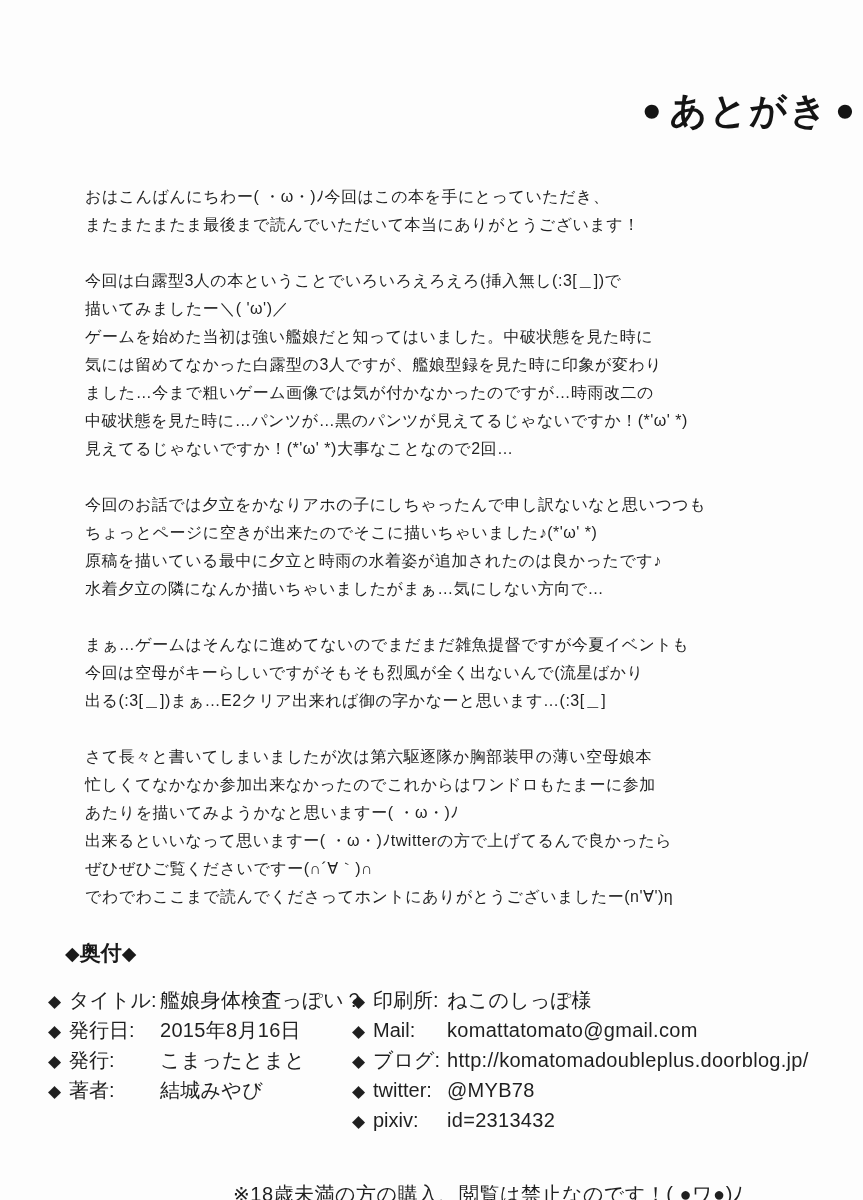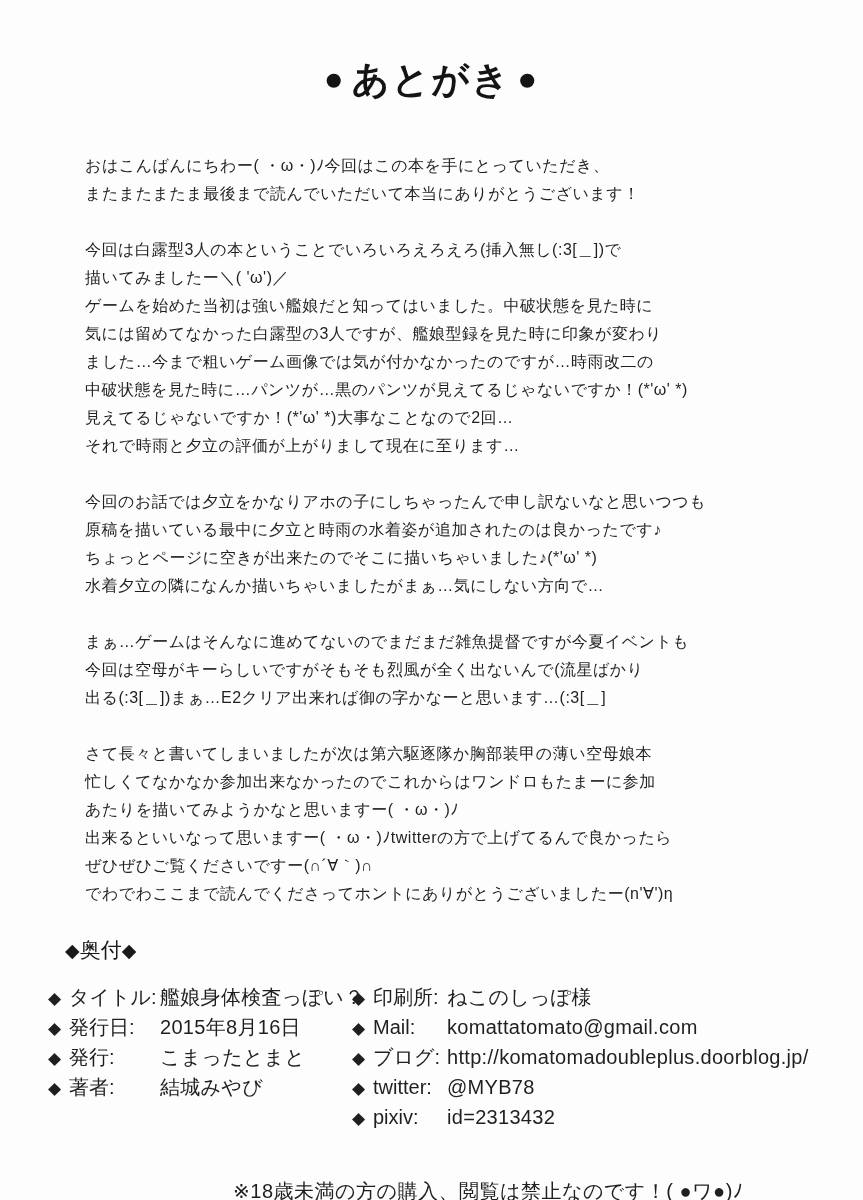--- a/index.html
+++ b/index.html
@@ -11,22 +11,22 @@
     position: relative;
     width: 863px;
     height: 1200px;
     background: #fdfdfd;
     color: #1f1f1f;
     font-family: "Liberation Sans", "DejaVu Sans", sans-serif;
     overflow: hidden;
     box-sizing: border-box;
   }
   .title {
-    padding-top: 55px;
-    text-align: center;
+    padding-top: 86px;
+    text-align: right;
     font-size: 37px;
     font-weight: 600;
     color: #141414;
     letter-spacing: 2px;
     white-space: nowrap;
   }
   .title .dot {
     font-size: 33px;
     vertical-align: 2px;
     padding: 0 6px;
@@ -41,21 +41,21 @@
     margin: 0 0 28px 0;
   }
   .content .line {
     display: block;
     white-space: nowrap;
   }
   .colophon-heading {
     margin: 6px 0 0 65px;
     font-size: 21px;
     line-height: 28px;
-    font-weight: 400;
+    font-weight: 700;
     color: #191919;
   }
   .colophon-heading .diamond { font-size: 19px; }
   .colophon {
     display: flex;
     margin: 18px 0 0 48px;
     font-size: 20px;
     line-height: 28px;
   }
   .colophon .col-left  { width: 304px; flex: 0 0 auto; }
@@ -96,27 +96,26 @@
     </p>
 
     <p>
       <span class="line">今回は白露型3人の本ということでいろいろえろえろ(挿入無し(:3[＿])で</span>
       <span class="line">描いてみましたー＼( 'ω')／</span>
       <span class="line">ゲームを始めた当初は強い艦娘だと知ってはいました。中破状態を見た時に</span>
       <span class="line">気には留めてなかった白露型の3人ですが、艦娘型録を見た時に印象が変わり</span>
       <span class="line">ました…今まで粗いゲーム画像では気が付かなかったのですが…時雨改二の</span>
       <span class="line">中破状態を見た時に…パンツが…黒のパンツが見えてるじゃないですか！(*'ω' *)</span>
       <span class="line">見えてるじゃないですか！(*'ω' *)大事なことなので2回…</span>
-      <span class="line">それで時雨と夕立の評価が上がりまして現在に至ります…</span>
     </p>
 
     <p>
       <span class="line">今回のお話では夕立をかなりアホの子にしちゃったんで申し訳ないなと思いつつも</span>
+      <span class="line">ちょっとページに空きが出来たのでそこに描いちゃいました♪(*'ω' *)</span>
       <span class="line">原稿を描いている最中に夕立と時雨の水着姿が追加されたのは良かったです♪</span>
-      <span class="line">ちょっとページに空きが出来たのでそこに描いちゃいました♪(*'ω' *)</span>
       <span class="line">水着夕立の隣になんか描いちゃいましたがまぁ…気にしない方向で…</span>
     </p>
 
     <p>
       <span class="line">まぁ…ゲームはそんなに進めてないのでまだまだ雑魚提督ですが今夏イベントも</span>
       <span class="line">今回は空母がキーらしいですがそもそも烈風が全く出ないんで(流星ばかり</span>
       <span class="line">出る(:3[＿])まぁ…E2クリア出来れば御の字かなーと思います…(:3[＿]</span>
     </p>
 
     <p>

